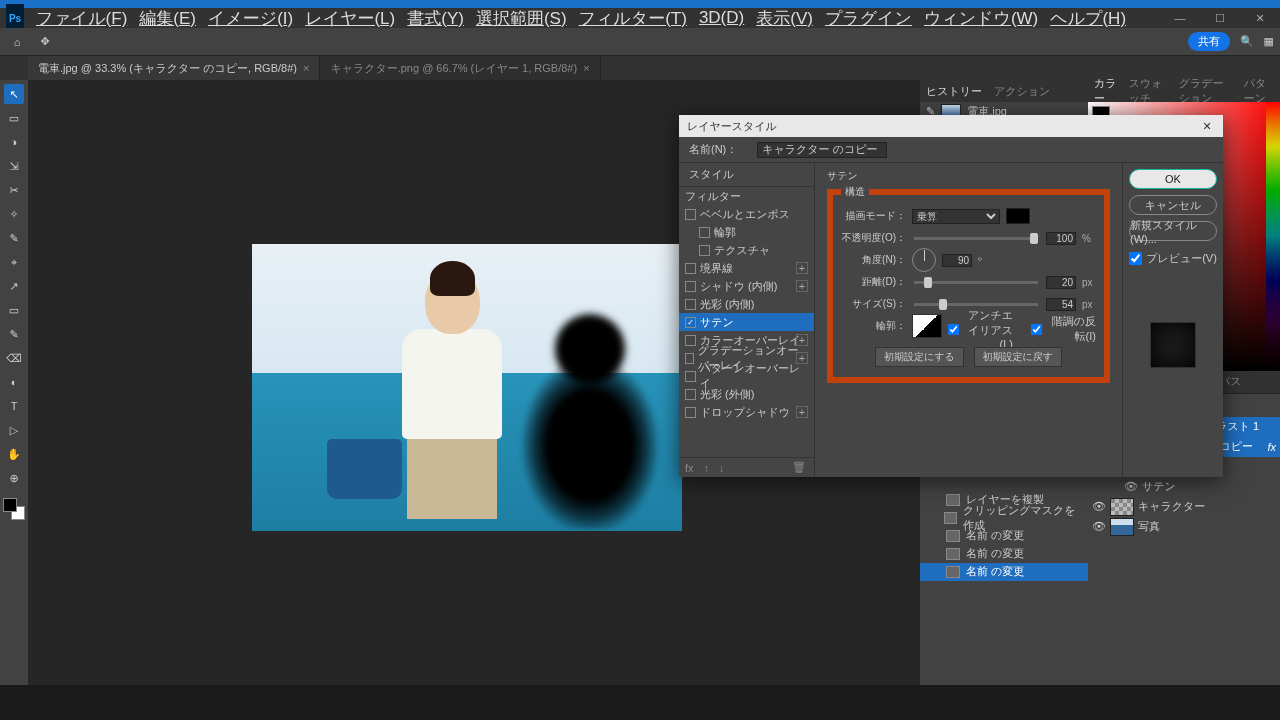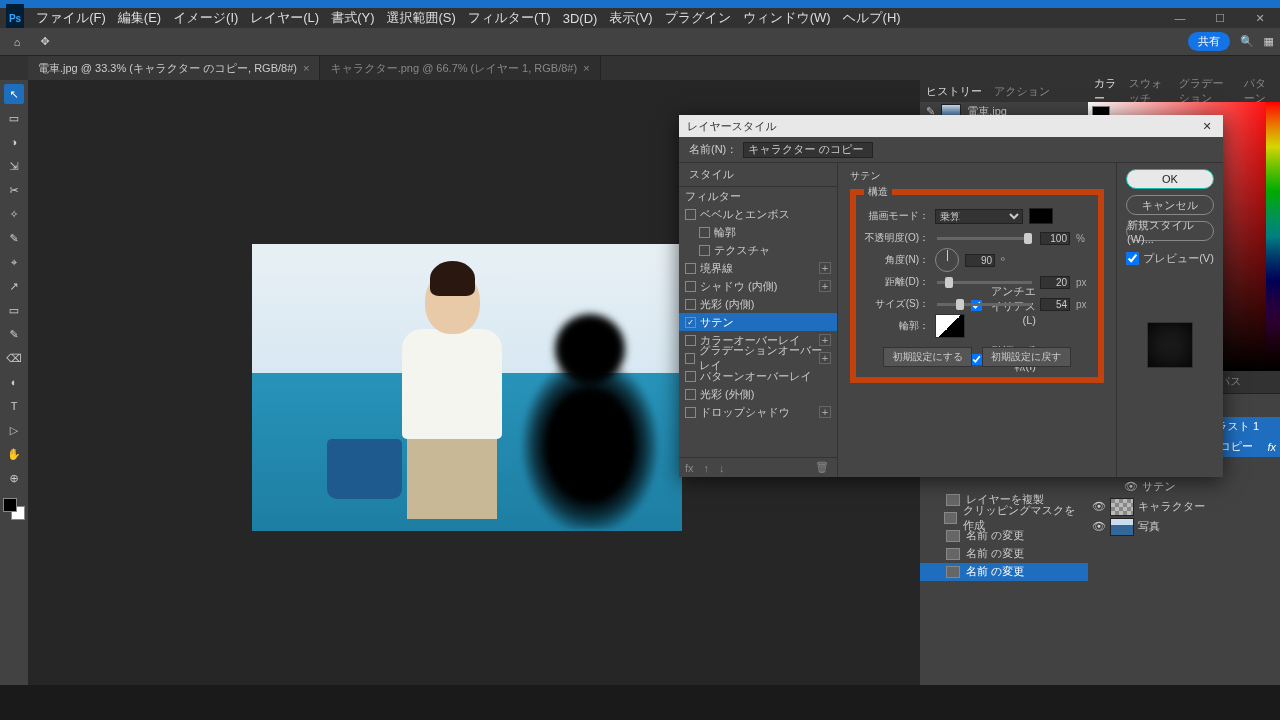--- a/index.html
+++ b/index.html
@@ -1,20 +1,20 @@
 <!DOCTYPE html>
 <html><head>
 <meta charset="utf-8">
 <style>
 * { margin: 0; padding: 0; box-sizing: border-box; font-family: "Meiryo", "MS Gothic", sans-serif; font-size: 11px; }
 body { width: 1280px; height: 720px; background: #323232; color: #ccc; overflow: hidden; position: relative; }
 .titlebar { height: 8px; background: #1a6fc9; }
 .menubar { height: 20px; background: #323232; display: flex; align-items: center; padding: 0 6px; gap: 12px; }
 .menubar .ps { width: 18px; height: 28px; background: #001e36; color: #31a8ff; display: flex; align-items: center; justify-content: center; font-weight: bold; font-size: 10px; border-radius: 0; }
-.menubar span { color: #ddd; font-size: 13px; cursor: pointer; }
+.menubar span { color: #ddd; font-size: 17px; cursor: pointer; text-decoration: underline; }
 .win-controls { position: absolute; right: 0; top: 8px; display: flex; }
 .win-controls div { width: 40px; height: 20px; display: flex; align-items: center; justify-content: center; color: #aaa; }
 .optbar { height: 28px; background: #424242; display: flex; align-items: center; padding: 0 8px; border-bottom: 1px solid #222; position: relative; }
 .opt-home { width: 18px; height: 18px; display: flex; align-items: center; justify-content: center; margin-right: 10px; }
 .opt-hint { position: absolute; left: 50%; transform: translateX(-50%); color: #aaa; font-size: 11px; }
 .share-btn { position: absolute; right: 50px; background: #1473e6; color: #fff; padding: 2px 10px; border-radius: 10px; }
 .opt-right-icons { position: absolute; right: 6px; display: flex; gap: 10px; }
 .tabsbar { height: 24px; background: #323232; display: flex; align-items: stretch; padding-left: 28px; }
 .doctab { display: flex; align-items: center; padding: 0 10px; color: #ccc; border-right: 1px solid #222; background: #383838; gap: 6px; }
 .doctab.inactive { color: #888; background: #2e2e2e; }
@@ -60,21 +60,21 @@
 .layer-thumb { width: 24px; height: 18px; background: repeating-conic-gradient(#bbb 0% 25%, #888 0% 50%) 0 0/8px 8px; border: 1px solid #222; }
 .layer-thumb.photo { background: linear-gradient(#cde 40%, #369 40%); }
 .layer-thumb.adj { background: #555; display: flex; align-items: center; justify-content: center; }
 .layer-row.sub { padding-left: 36px; font-size: 10px; }
 .type-icons { height: 24px; display: flex; align-items: center; gap: 8px; padding: 0 6px; border-top: 1px solid #222; }
 .dialog { position: absolute; left: 679px; top: 115px; width: 544px; height: 362px; background: #454545; box-shadow: 0 4px 20px rgba(0,0,0,0.6); display: flex; flex-direction: column; }
 .dlg-title { height: 22px; background: #e8e8e8; color: #333; display: flex; align-items: center; padding: 0 8px; justify-content: space-between; }
 .dlg-close { width: 16px; height: 16px; display: flex; align-items: center; justify-content: center; cursor: pointer; }
 .dlg-body { flex: 1; display: flex; }
 .dlg-left { width: 158px; display: flex; flex-direction: column; }
-.dlg-name-row { height: 26px; display: flex; align-items: center; padding: 0 10px; gap: 6px; border-bottom: 1px solid #333; }
+.dlg-name-row { height: 26px; display: flex; align-items: center; padding: 0 10px; gap: 20px; border-bottom: 1px solid #333; }
 .dlg-name-row input { background: #333; border: 1px solid #222; color: #ccc; padding: 1px 4px; width: 130px; }
 .style-list { flex: 1; }
 .style-head { padding: 4px 10px; color: #ccc; border-bottom: 1px solid #333; }
 .style-item { display: flex; align-items: center; height: 18px; padding: 0 6px; gap: 4px; color: #ccc; position: relative; }
 .style-item.indent { padding-left: 20px; }
 .style-item.sel { background: #1f6dbf; color: #fff; }
 .style-item .cb { width: 11px; height: 11px; border: 1px solid #888; display: flex; align-items: center; justify-content: center; font-size: 8px; }
 .style-item .plus { position: absolute; right: 6px; color: #aaa; width: 12px; height: 12px; border: 1px solid #666; display: flex; align-items: center; justify-content: center; }
 .dlg-foot { height: 20px; border-top: 1px solid #333; display: flex; align-items: center; padding: 0 6px; gap: 10px; color: #888; position: relative; }
 .dlg-foot .trash { position: absolute; right: 8px; }
@@ -85,21 +85,21 @@
 .frow label { width: 65px; text-align: right; color: #ccc; font-size: 10px; }
 .frow select { background: #333; border: 1px solid #222; color: #ccc; width: 88px; font-size: 10px; }
 .frow .swatch { width: 24px; height: 16px; background: #000; border: 1px solid #222; }
 .frow .slider { flex: 1; height: 3px; background: #666; position: relative; margin: 0 2px; }
 .frow .slider .knob { position: absolute; top: -4px; width: 8px; height: 11px; background: #ccc; border-radius: 2px; }
 .frow input[type=text] { width: 30px; background: #333; border: 1px solid #222; color: #ccc; padding: 0 2px; text-align: right; font-size: 10px; }
 .frow .unit { width: 14px; color: #aaa; font-size: 10px; }
 .angle-dial { width: 24px; height: 24px; border: 1px solid #888; border-radius: 50%; position: relative; }
 .angle-dial::after { content:''; position:absolute; width: 1px; height: 11px; background: #ccc; left: 50%; top: 1px; }
 .contour-sw { width: 30px; height: 24px; background: linear-gradient(135deg, #fff 50%, #000 50%); border: 1px solid #333; }
-.chk-col { display: flex; flex-direction: column; gap: 18px; font-size: 10px; margin-top: 6px; }
+.chk-col { display: flex; flex-direction: row; gap: 18px; font-size: 10px; margin-top: 6px; }
 .chk-col label { display: flex; align-items: center; gap: 4px; }
 .chk-col input { width: 11px; height: 11px; }
 .btn-row { display: flex; gap: 10px; justify-content: center; margin-top: 10px; }
 .btn-sm { background: #555; border: 1px solid #333; padding: 2px 8px; color: #ccc; font-size: 10px; }
 .dlg-right { width: 106px; padding: 6px; display: flex; flex-direction: column; gap: 6px; align-items: center; }
 .btn { width: 88px; height: 20px; border-radius: 11px; display: flex; align-items: center; justify-content: center; font-size: 11px; border: 1px solid #888; background: #454545; color: #ccc; }
 .btn.primary { background: #e8e8e8; color: #222; border: 1px solid #14b8a6; }
 .prev-row { display: flex; align-items: center; gap: 4px; margin-top: 4px; }
 .preview-box { width: 46px; height: 46px; background: #1a1a1a; border: 1px solid #333; margin-top: 50px; box-shadow: inset 0 0 20px #000; }
 .statusbar { position: absolute; bottom: 0; left: 0; right: 0; height: 35px; background: #1a1a1a; }

